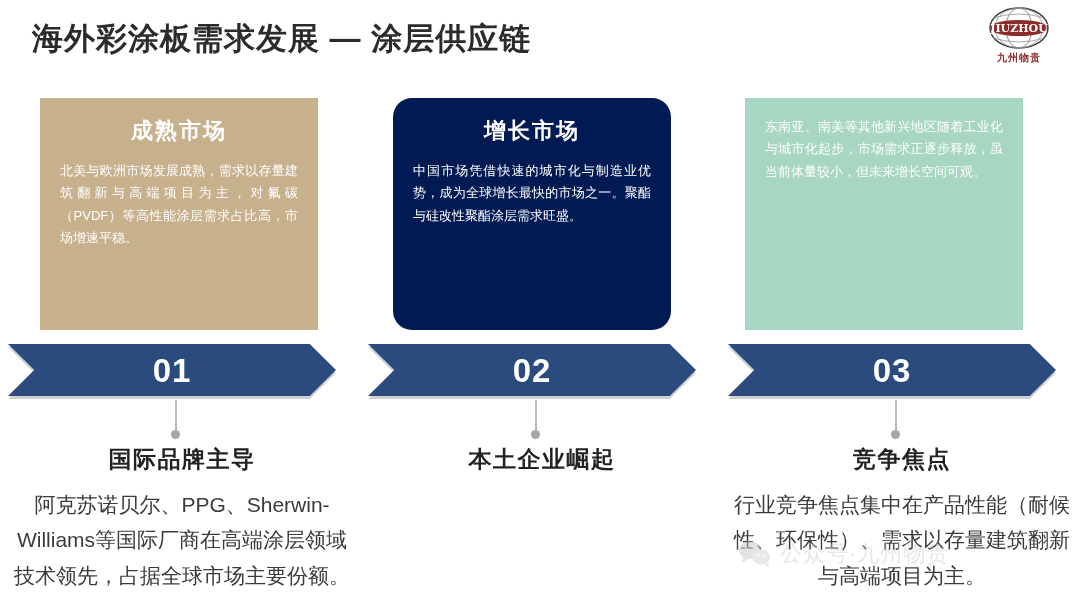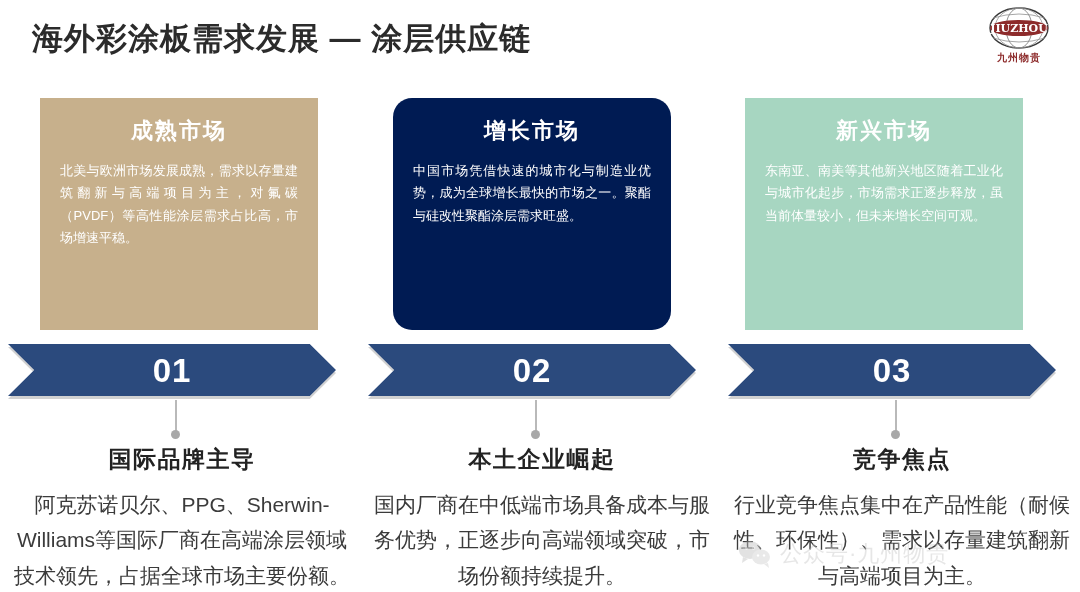--- a/index.html
+++ b/index.html
@@ -150,21 +150,20 @@
       <div class="card-title">成熟市场</div>
       <div class="card-body">北美与欧洲市场发展成熟，需求以存量建筑翻新与高端项目为主，对氟碳（PVDF）等高性能涂层需求占比高，市场增速平稳。</div>
     </div>
 
     <div class="card card-2">
       <div class="card-title">增长市场</div>
       <div class="card-body">中国市场凭借快速的城市化与制造业优势，成为全球增长最快的市场之一。聚酯与硅改性聚酯涂层需求旺盛。</div>
     </div>
 
     <div class="card card-3">
-      <div class="card-title">新兴市场</div>
       <div class="card-body">东南亚、南美等其他新兴地区随着工业化与城市化起步，市场需求正逐步释放，虽当前体量较小，但未来增长空间可观。</div>
     </div>
 
   </div>
 
   <div class="banners">
 
     <div class="banner-shadow shadow-1"></div>
     <div class="banner banner-1">
       <span class="banner-num">01</span>
@@ -191,21 +190,20 @@
 
   <div class="blocks">
 
     <div class="block block-1">
       <div class="block-title">国际品牌主导</div>
       <div class="block-body">阿克苏诺贝尔、PPG、Sherwin-Williams等国际厂商在高端涂层领域技术领先，占据全球市场主要份额。</div>
     </div>
 
     <div class="block block-2">
       <div class="block-title">本土企业崛起</div>
-      <div class="block-body">国内厂商在中低端市场具备成本与服务优势，正逐步向高端领域突破，市场份额持续提升。</div>
     </div>
 
     <div class="block block-3">
       <div class="block-title">竞争焦点</div>
       <div class="block-body">行业竞争焦点集中在产品性能（耐候性、环保性）、需求以存量建筑翻新与高端项目为主。</div>
     </div>
 
   </div>
 
   <div class="watermark">

